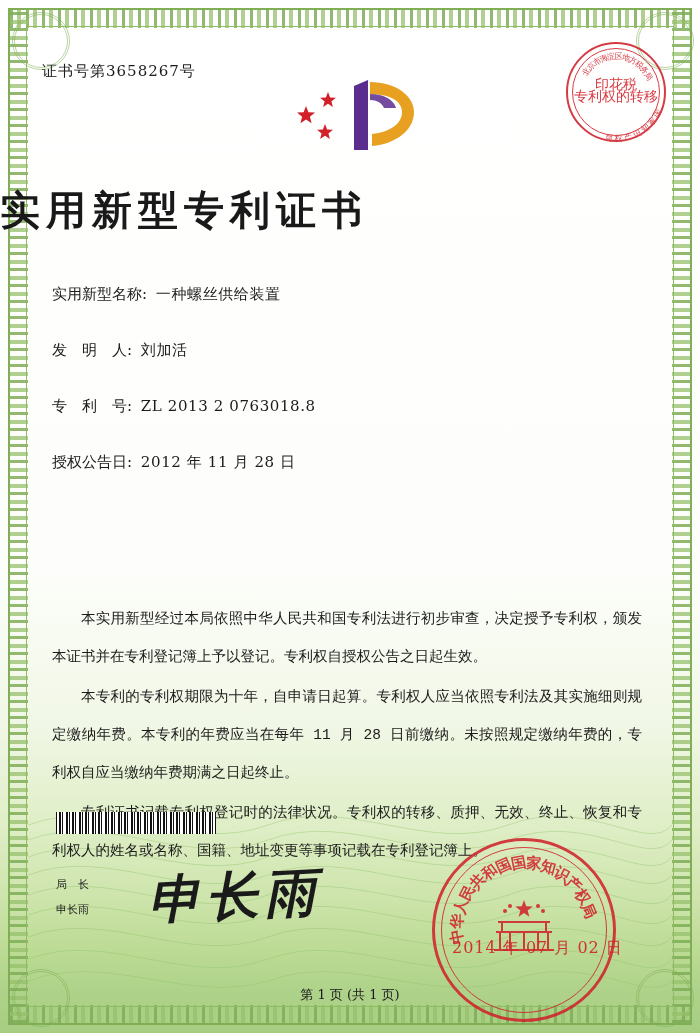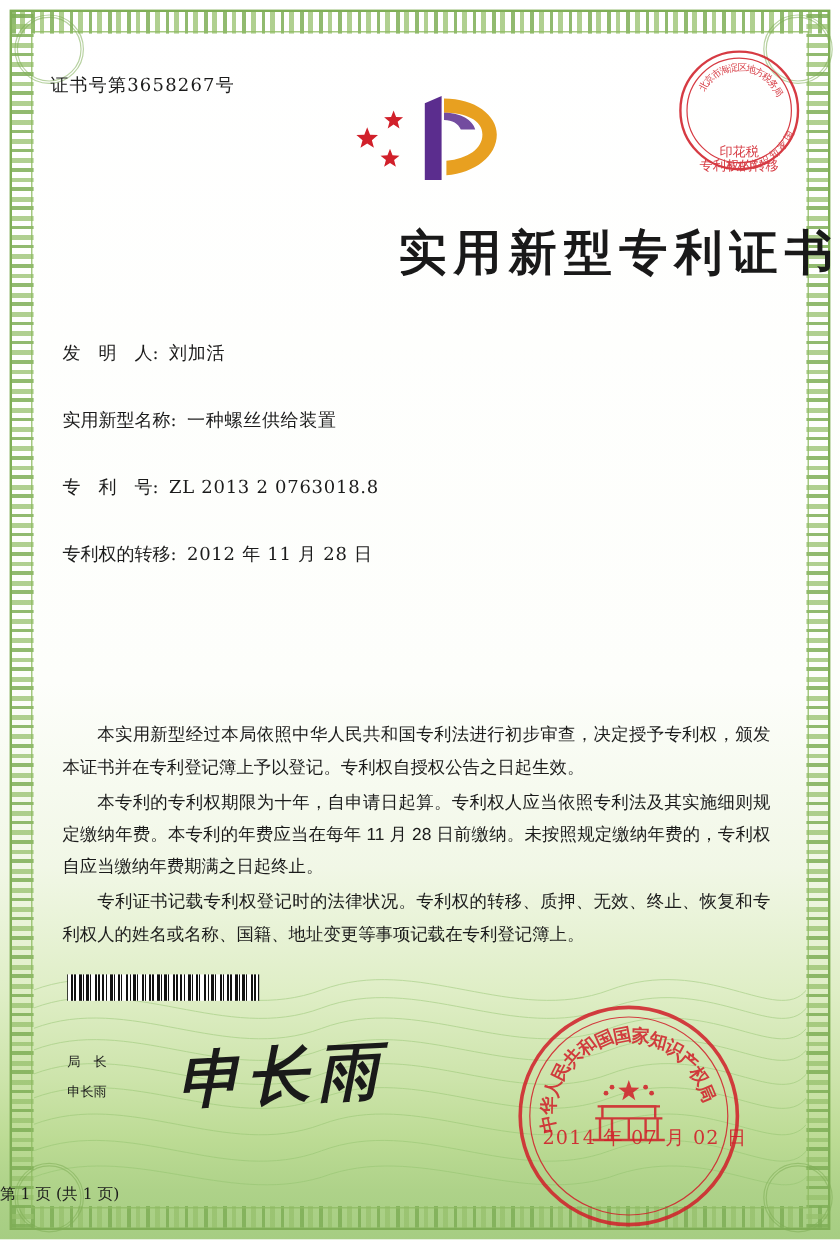--- a/index.html
+++ b/index.html
@@ -117,21 +117,21 @@
   
   .logo {
     position: absolute;
     left: 292px; top: 78px;
     width: 130px; height: 82px;
   }
 
   .title {
     position: absolute;
     left: 0; right: 0; top: 183px;
-    text-align: right;
+    text-align: left;
     font-size: 40px;
     font-weight: bold;
     letter-spacing: 6px;
     color: #191919;
     font-family: "DejaVu Serif", "Liberation Serif", serif;
   }
 
   .fields {
     position: absolute;
     left: 52px; top: 285px;
@@ -169,23 +169,23 @@
         #efefef 216px, #efefef 250px);
     filter: blur(1.1px);
     opacity: .95;
   }
 
   .paragraphs {
     position: absolute;
     left: 52px; top: 600px;
     width: 590px;
     font-size: 14.5px;
-    line-height: 27px;
+    line-height: 38px;
     color: #1b1b1b;
-    font-family: Liberation Sans, sans-serif;
+    font-family: Liberation Mono, monospace;
     text-align: justify;
   }
   .paragraphs p {
     margin: 0 0 2px 0;
     text-indent: 2em;
   }
 
   .barcode {
     position: absolute;
     left: 56px; top: 812px;
@@ -213,20 +213,21 @@
     font-family: "DejaVu Serif", "Liberation Serif", serif;
     font-style: italic;
     font-weight: bold;
     letter-spacing: 6px;
     transform: rotate(-3deg);
   }
 
   .page-footer {
     position: absolute;
     left: 0; right: 0; top: 986px;
+    text-align: center;
     font-size: 13px;
     color: #1b1b1b;
     font-family: "DejaVu Serif", "Liberation Serif", serif;
   }
 
   
   .seal-small {
     position: absolute;
     left: 566px; top: 42px;
     width: 96px; height: 96px;
@@ -249,24 +250,23 @@
   }
   .seal-small .arc-text span {
     position: absolute;
     left: 50%; top: 50%;
     transform-origin: 0 0;
   }
   .seal-small .center-lines {
     position: absolute;
     left: 0; right: 0; top: 34px;
     text-align: center;
-    font-size: 11px;
+    font-size: 14px;
     line-height: 12px;
     font-family: "DejaVu Serif", "Liberation Serif", serif;
-    margin-top: 43px;
   }
 
   .seal-big {
     position: absolute;
     left: 432px; top: 838px;
     width: 178px; height: 178px;
     border-radius: 50%;
     border: 3px solid #d1202a;
     color: #d1202a;
     opacity: .86;
@@ -380,33 +380,33 @@
     <div class="center-lines">
       <div>印花税</div>
       <div>专利权的转移</div>
     </div>
   </div>
 
   <div class="title">实用新型专利证书</div>
 
   <div class="fields">
     <div class="field-row">
+      <span class="field-label">实用新型名称:</span>
+      <span class="field-value">一种螺丝供给装置</span>
+    </div>
+    <div class="field-row">
       <span class="field-label">发　明　人:</span>
       <span class="field-value">刘加活</span>
-    </div>
-    <div class="field-row">
-      <span class="field-label">实用新型名称:</span>
-      <span class="field-value">一种螺丝供给装置</span>
     </div>
     <div class="field-row">
       <span class="field-label">专　利　号:</span>
       <span class="field-value">ZL 2013 2 0763018.8</span>
     </div>
     <div class="field-row">
-      <span class="field-label">专利权的转移:</span>
+      <span class="field-label">授权公告日:</span>
       <span class="field-value">2012 年 11 月 28 日</span>
     </div>
   </div>
 
   <div class="paragraphs">
     <p>本实用新型经过本局依照中华人民共和国专利法进行初步审查，决定授予专利权，颁发本证书并在专利登记簿上予以登记。专利权自授权公告之日起生效。</p>
     <p>本专利的专利权期限为十年，自申请日起算。专利权人应当依照专利法及其实施细则规定缴纳年费。本专利的年费应当在每年 11 月 28 日前缴纳。未按照规定缴纳年费的，专利权自应当缴纳年费期满之日起终止。</p>
     <p>专利证书记载专利权登记时的法律状况。专利权的转移、质押、无效、终止、恢复和专利权人的姓名或名称、国籍、地址变更等事项记载在专利登记簿上。</p>
   </div>
 

